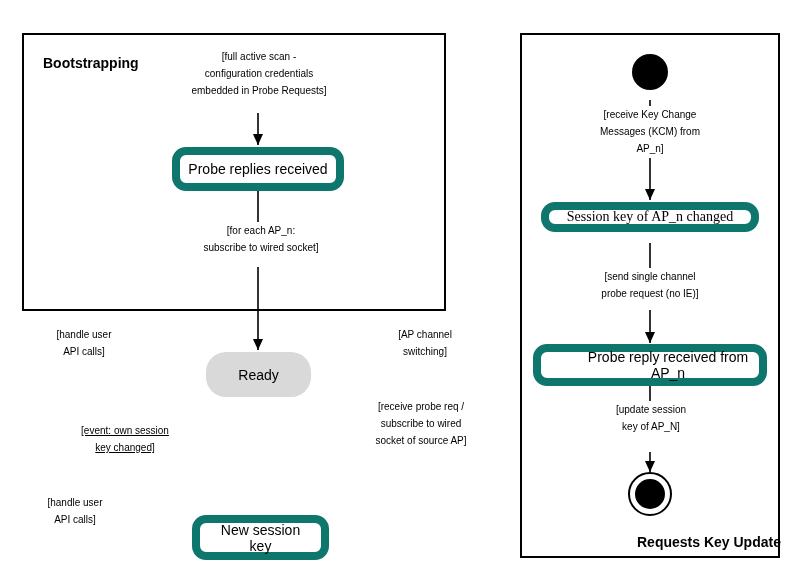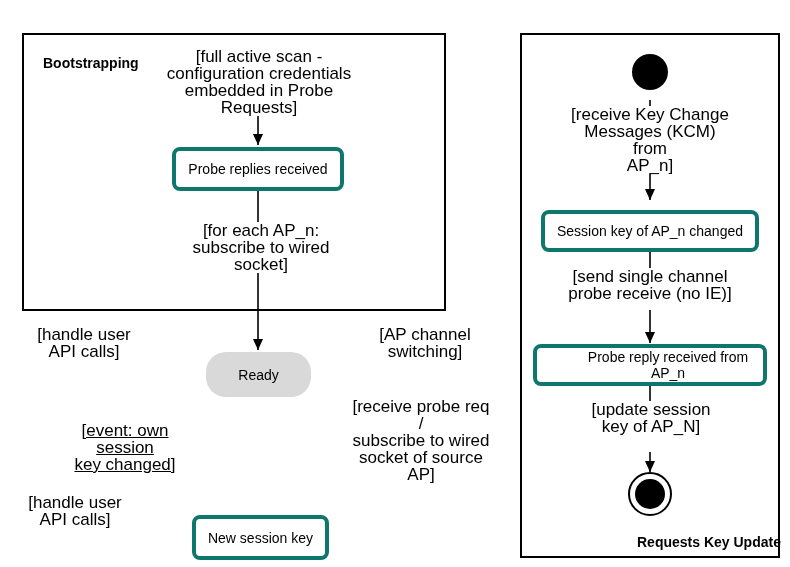--- a/index.html
+++ b/index.html
@@ -28,31 +28,31 @@
   }
   .panel-title {
     position: absolute;
     font-weight: bold;
     font-size: 14px;
     white-space: nowrap;
   }
   .label {
     position: absolute;
     background: #ffffff;
-    font-size: 17px;
+    font-size: 10px;
     line-height: 17px;
     text-align: center;
     white-space: pre-line;
     box-sizing: border-box;
   }
   .state {
     position: absolute;
     box-sizing: border-box;
-    border: 4px solid #0f766e;
-    border-radius: 8px;
+    border: 8px solid #0f766e;
+    border-radius: 14px;
     background: #ffffff;
     display: flex;
     align-items: center;
     justify-content: center;
     font-size: 14px;
     text-align: center;
     padding: 0 8px;
   }
   .state.ready-state {
     background: #d9d9d9;
@@ -146,24 +146,24 @@
 API calls]</div>
 
   <div class="state" style="left:192px; top:515px; width:137px; height:45px;">New session key</div>
 
   <div class="start-node" style="left:632px; top:54px; width:36px; height:36px;"></div>
 
   <div class="label" style="left:566px; top:106px; width:168px;">[receive Key Change
 Messages (KCM) from
 AP_n]</div>
 
-  <div class="state" style="left:541px; top:210px; width:218px; height:42px;">Session key of AP_n changed</div>
+  <div class="state" style="left:541px; top:202px; width:218px; height:30px;font-family:Liberation Serif, serif;">Session key of AP_n changed</div>
 
   <div class="label" style="left:566px; top:268px; width:168px;">[send single channel
-probe receive (no IE)]</div>
+probe request (no IE)]</div>
 
   <div class="state" style="left:533px; top:344px; width:234px; height:42px;padding-left:44px;">Probe reply received from AP_n</div>
 
   <div class="label" style="left:582px; top:401px; width:138px;">[update session
 key of AP_N]</div>
 
   <div class="end-node-outer" style="left:628px; top:472px; width:44px; height:44px;"></div>
   <div class="end-node-inner" style="left:635px; top:479px; width:30px; height:30px;"></div>
 
 </div>

